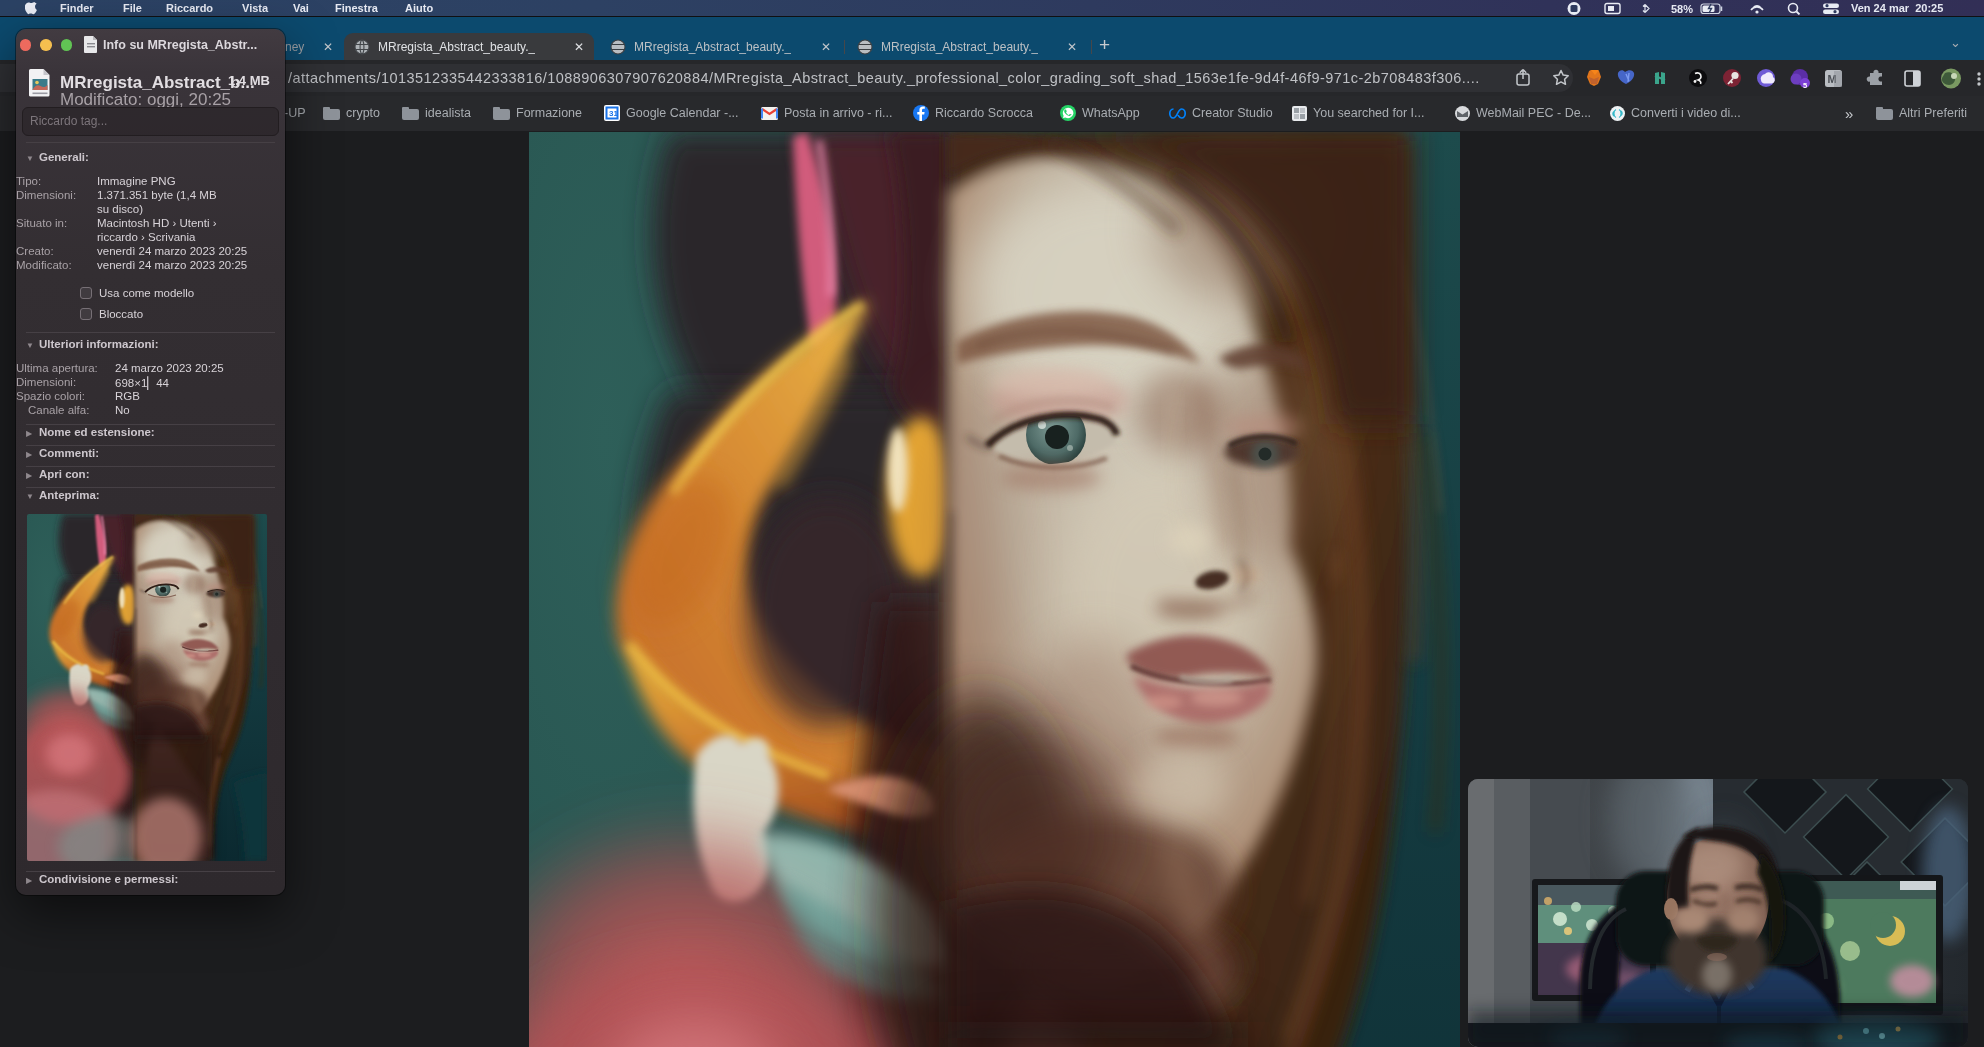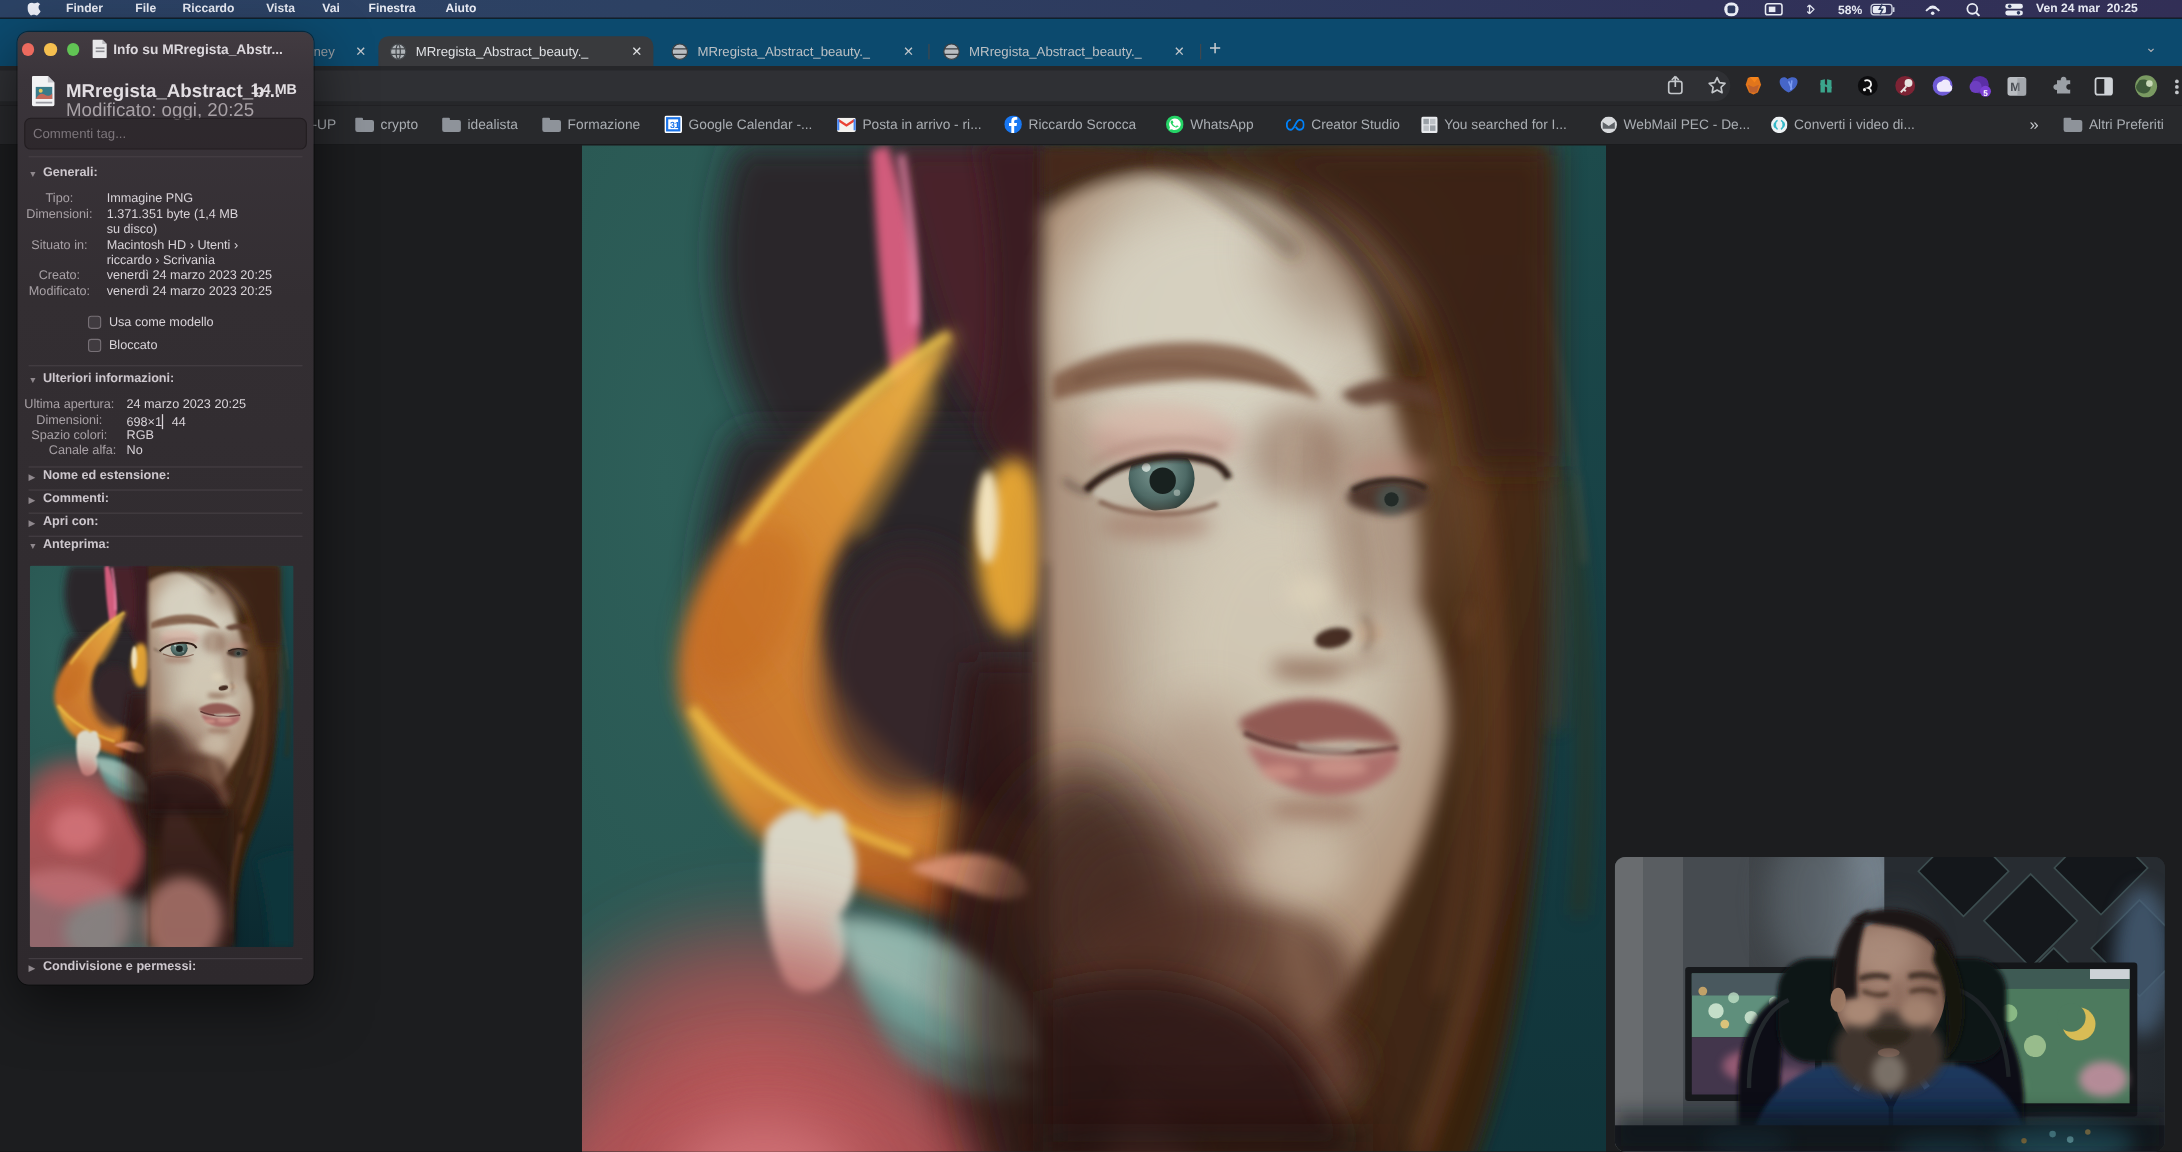--- a/index.html
+++ b/index.html
@@ -18,21 +18,21 @@
 #urltext{position:absolute;left:288px;top:10px;font-size:14.5px;color:#bfc1c5;letter-spacing:.45px;white-space:nowrap}
 #bookmarks{left:0;top:96px;width:1984px;height:35px;background:#28292c}
 .bm{position:absolute;top:8px;height:18px;font-size:12.5px;color:#a9adb2;white-space:nowrap;display:flex;align-items:center;gap:6px}
 .fold{width:17px;height:13px;position:relative;flex:0 0 17px}
 .fold:before{content:"";position:absolute;left:0;top:0;width:7px;height:4px;background:#8e939a;border-radius:1px}
 .fold:after{content:"";position:absolute;left:0;top:2px;width:17px;height:11px;background:#8e939a;border-radius:2px}
 #content{left:0;top:131px;width:1984px;height:916px;background:#1c1d1f}
 #mainpic{position:absolute;left:529px;top:1px;width:931px;height:915px;overflow:hidden}
 #webcam{left:1468px;top:779px;width:500px;height:268px;border-radius:10px;overflow:hidden;background:#33383d}
 #infowin{left:16px;top:29px;width:269px;height:866px;border-radius:10px;background:linear-gradient(#423b41 0%,#3a343a 5%,#332e32 28%,#2e292d 100%);box-shadow:0 18px 50px rgba(0,0,0,.55),0 0 0 1px rgba(0,0,0,.4);font-size:11.5px}
-#infowin .lbl{position:absolute;text-align:center;color:#a8a1a6;white-space:nowrap}
+#infowin .lbl{position:absolute;text-align:left;color:#a8a1a6;white-space:nowrap}
 #infowin .val{position:absolute;color:#d8d3d8;white-space:nowrap}
 #infowin .hdr{position:absolute;color:#cdc7cd;font-weight:700;white-space:nowrap}
 #infowin .sep{position:absolute;left:10px;width:249px;height:1px;background:#464045}
 .tl{position:absolute;top:10px;width:11.5px;height:11.5px;border-radius:50%}
 .chev{position:absolute;color:#8f888d;font-size:8px}
 .cbx{position:absolute;width:12px;height:12px;border-radius:3px;background:#55505466;border:1.5px solid #777076}
 </style></head>
 <body>
 <div id="stage">
   <div id="menubar" class="abs">
@@ -98,20 +98,21 @@
       <span style="white-space:nowrap;overflow:hidden">MRregista_Abstract_beauty._</span>
         <span class="tabx">✕</span>
     </div>
     <div class="tabdiv" style="left:844px"></div>
     <div class="tabdiv" style="left:1091px"></div>
     <span class="abs" style="left:1099px;top:17px;color:#c7cace;font-size:19px;font-weight:400">+</span>
     <span class="abs" style="left:1950px;top:18px;color:#aaadb2;font-size:13px">⌄</span>
   </div>
   <div id="urlrow" class="abs">
     <div id="omnibox"></div>
+    <div id="urltext">/attachments/1013512335442333816/1088906307907620884/MRregista_Abstract_beauty._professional_color_grading_soft_shad_1563e1fe-9d4f-46f9-971c-2b708483f306....</div>
     <svg class="abs" style="left:1513px;top:7px" width="60" height="22" viewBox="0 0 60 22">
       <rect x="4" y="7" width="12" height="11" rx="2" fill="none" stroke="#c4c7cb" stroke-width="1.5"></rect>
         <path d="M10 12V2.5M10 2.5l-3.2 3.2M10 2.5l3.2 3.2" stroke="#c4c7cb" stroke-width="1.5" fill="none"></path>
       <path d="M48 3.5l2.2 4.6 5 .7-3.6 3.5.9 5-4.5-2.4-4.5 2.4.9-5-3.6-3.5 5-.7z" fill="none" stroke="#c4c7cb" stroke-width="1.5" stroke-linejoin="round"></path>
     </svg>
     <svg class="abs" style="left:1585px;top:8px" width="399" height="21" viewBox="0 0 399 21">
       <path d="M6 2l8 1 2 6-3 7-4 2-4-2-3-7 2-6z" fill="#e2761b"></path>
         <path d="M6 2l4 5 4-5" fill="#f6851b"></path>
         <path d="M4 9l5 2 5-2-2 7h-6z" fill="#c0622d"></path>
       <path d="M40 4c4-3 8-2 9 1 1 4-3 9-8 11-5-2-9-7-8-11 1-3 5-4 7-1z" fill="#4666c8"></path>
@@ -217,21 +218,21 @@
         <path d="M14.5 0l6 6h-6z" fill="#c5c5cb"></path>
         <rect x="3.5" y="10" width="15" height="11" fill="#3a7b8a"></rect>
         <path d="M3.5 21c2-4 5-6 8-4s5 1 7-1v5h-15z" fill="#c2685a"></path>
         <circle cx="8" cy="13.5" r="1.8" fill="#e8c95c"></circle>
         <rect x="3.5" y="23.5" width="15" height="1.6" fill="#9a9aa2"></rect>
       </svg>
     <div class="abs" style="left:44px;top:44px;font-weight:700;font-size:17px;color:#e2dee2">MRregista_Abstract_b...</div>
     <div class="abs" style="left:212px;top:44px;font-weight:700;font-size:13px;color:#e2dee2">1,4 MB</div>
     <div class="abs" style="left:44px;top:61px;font-size:17px;color:#a8a1a6">Modificato: oggi, 20:25</div>
     <div class="abs" style="left:6px;top:78px;width:257px;height:29px;background:#27222595;border:1px solid #221d20;border-radius:6px"></div>
-    <div class="abs" style="left:14px;top:85px;font-size:12px;color:#7c757b">Commenti tag...</div>
+    <div class="abs" style="left:14px;top:85px;font-size:12px;color:#7c757b">Riccardo tag...</div>
     <div class="sep" style="top:113px"></div>
     <span class="chev" style="left:10px;top:125px">▼</span>
     <div class="hdr" style="left:23px;top:122px">Generali:</div>
     <div class="lbl" style="left:0px;top:146px;width:76px">Tipo:</div>
       <div class="val" style="left:81px;top:146px">Immagine PNG</div>
     <div class="lbl" style="left:0px;top:160px;width:76px">Dimensioni:</div>
       <div class="val" style="left:81px;top:160px">1.371.351 byte (1,4 MB</div>
     <div class="val" style="left:81px;top:174px">su disco)</div>
     <div class="lbl" style="left:0px;top:188px;width:76px">Situato in:</div>
       <div class="val" style="left:81px;top:188px">Macintosh HD › Utenti ›</div>

